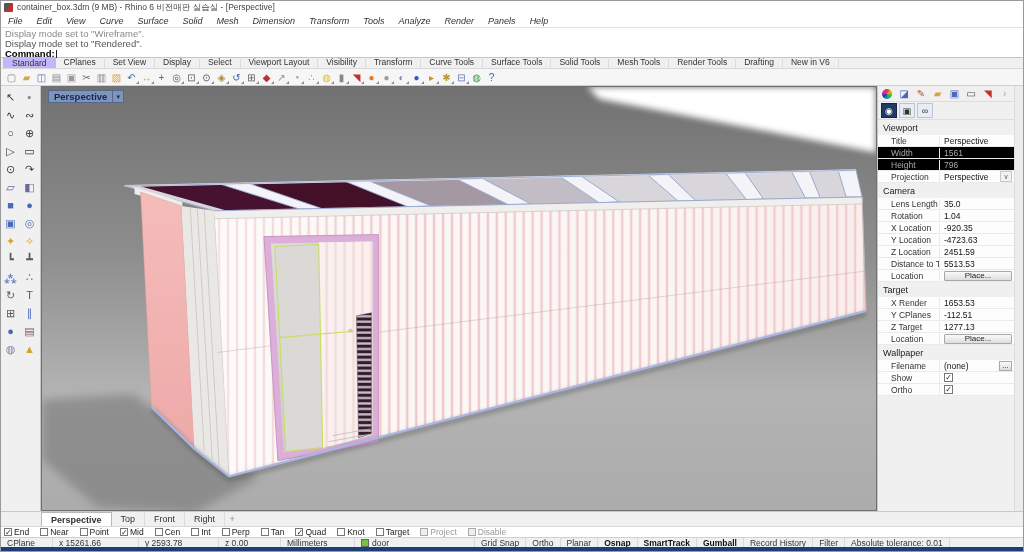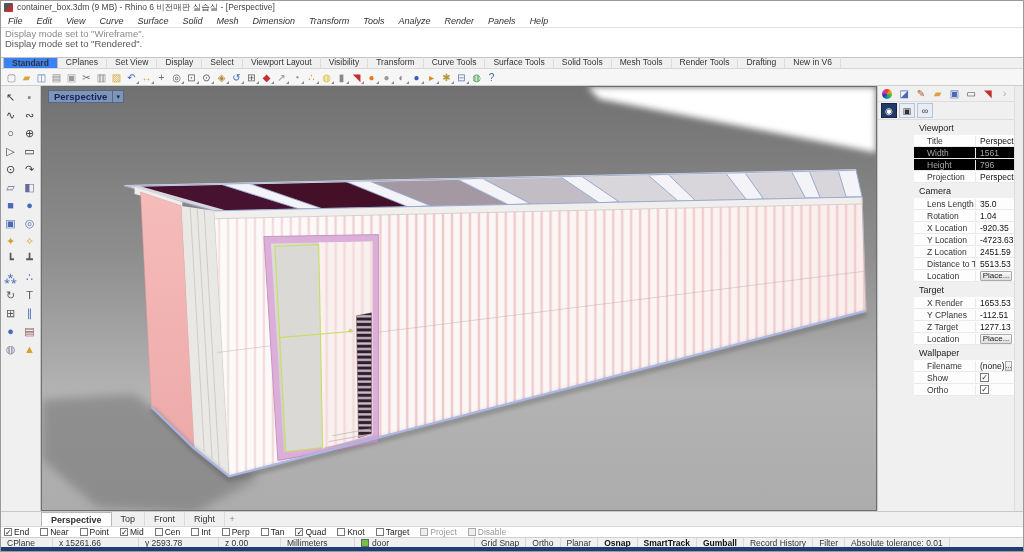--- a/index.html
+++ b/index.html
@@ -18,21 +18,21 @@
   
   .cmdarea { height:31px; background:#fff; border-top:1px solid #e0e0e0; border-bottom:1px solid #c4c4c4; padding:1px 4px 0 4px; font-size:9.5px; flex:0 0 auto; }
   .cmdline1 { color:#8a8a8a; line-height:10px; }
   .cmdline2 { color:#555; line-height:10px; }
   .cmdprompt { color:#000; font-weight:bold; line-height:10px; }
   .cursor { display:inline-block; width:1px; height:8px; background:#222; margin-left:1px; vertical-align:-1px; }
 
   
   .tabsrow { height:11px; background:#f0f0f0; display:flex; align-items:flex-end; padding-left:2px; font-size:8.5px; color:#333; flex:0 0 auto; border-bottom:1px solid #d8d8d8; }
   .ttab { padding:0 8px; height:11px; line-height:11px; border-right:1px solid #dcdcdc; cursor:default; }
-  .ttab.active { background:#3b82f6; border:1px solid #c0c0c0; border-bottom:none; font-weight:bold; }
+  .ttab.active { background:#c4b5fd; border:1px solid #c0c0c0; border-bottom:none; font-weight:normal; }
 
   
   .iconbar { height:17px; background:#f6f6f6; display:flex; align-items:center; padding-left:3px; flex:0 0 auto; border-bottom:1px solid #cfcfcf; }
   .tbicon { width:15px; height:15px; display:flex; align-items:center; justify-content:center; font-size:10px; position:relative; cursor:default; }
   .tbicon.dd::after { content:""; position:absolute; right:0; bottom:1px; border-left:3px solid transparent; border-bottom:3px solid #8a8a8a; }
 
   
   .main { flex:1 1 auto; display:flex; min-height:0; }
   .lefttools { width:40px; background:#f0f0f0; border-right:1px solid #c8c8c8; display:grid; grid-template-columns:19px 19px; align-content:start; padding-top:2px; flex:0 0 auto; }
   .ltool { height:18px; display:flex; align-items:center; justify-content:center; font-size:11px; cursor:default; }
@@ -46,21 +46,21 @@
   
   .rightpanel { width:146px; background:#f0f0f0; border-left:1px solid #c8c8c8; flex:0 0 auto; display:flex; }
   .panelcontent { flex:1 1 auto; min-width:0; }
   .panelscroll { width:9px; background:#ececec; border-left:1px solid #ddd; flex:0 0 auto; }
   .ptabs { height:16px; display:flex; align-items:center; gap:4px; padding:0 3px; border-bottom:1px solid #ddd; }
   .ptab { width:14px; height:13px; display:flex; align-items:center; justify-content:center; font-size:10px; cursor:default; }
   .colorwheel { width:10px; height:10px; border-radius:50%; background:conic-gradient(#e33,#ea0,#3b3,#09c,#339,#c3c,#e33); }
   .psubtabs { height:18px; display:flex; align-items:center; gap:2px; padding:0 3px; border-bottom:1px solid #ddd; background:#f0f0f0; }
   .psub { width:16px; height:15px; display:flex; align-items:center; justify-content:center; font-size:9px; border:1px solid #b8c4d8; background:#e8edf5; cursor:default; }
   .psub.active { background:#223a66; color:#fff; border-color:#16244a; }
-  .pbody { font-size:8.5px; overflow:hidden;margin-left:36px; }
+  .pbody { font-size:8.5px; overflow:hidden; }
   .psection { padding:3px 0 2px 5px; color:#222; background:#f0f0f0; font-size:9px; }
   .prow { display:flex; align-items:center; height:12px; background:#fdfdfd; border-bottom:1px solid #eceae8; }
   .plabel { width:62px; padding-left:13px; color:#333; border-right:1px solid #eceae8; white-space:nowrap; overflow:hidden; flex:0 0 auto; }
   .pval { flex:1 1 auto; display:flex; align-items:center; padding:0 2px 0 4px; color:#111; min-width:0; white-space:nowrap; }
   .muted .plabel, .muted .pval { color:#a8a8a8; }
   .muted { background:#000000; }
   .chev { margin-left:auto; width:12px; height:11px; border:1px solid #c8c8c8; background:#f2f2f2; color:#666; font-size:7px; text-align:center; line-height:10px; }
   .pbtn { flex:1 1 auto; height:10px; font-size:8px; line-height:8px; background:linear-gradient(#fafafa,#ddd); border:1px solid #a8a8a8; border-radius:1px; color:#222; cursor:default; }
   .dotsbtn { margin-left:auto; width:13px; height:10px; font-size:7px; line-height:8px; background:linear-gradient(#fafafa,#ddd); border:1px solid #a8a8a8; cursor:default; }
   .cb { width:9px; height:9px; border:1px solid #777; background:#fff; font-size:8px; line-height:8px; text-align:center; color:#222; }
@@ -109,20 +109,21 @@
       <span>Tools</span>
       <span>Analyze</span>
       <span>Render</span>
       <span>Panels</span>
       <span>Help</span>
     </div>
 
   <div class="cmdarea">
     <div class="cmdline1">Display mode set to "Wireframe".</div>
     <div class="cmdline2">Display mode set to "Rendered".</div>
+    <div class="cmdprompt"><span>Command:</span><span class="cursor"></span></div>
   </div>
 
   <div class="tabsrow" id="tabsrow">
       <span class="ttab active">Standard</span>
       <span class="ttab">CPlanes</span>
       <span class="ttab">Set View</span>
       <span class="ttab">Display</span>
       <span class="ttab">Select</span>
       <span class="ttab">Viewport Layout</span>
       <span class="ttab">Visibility</span>

